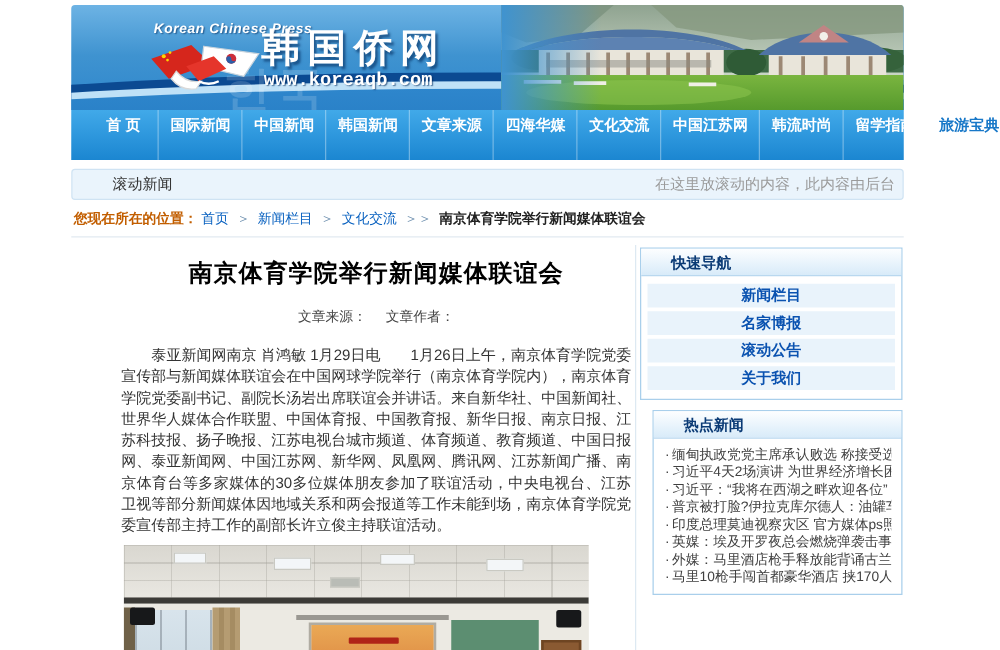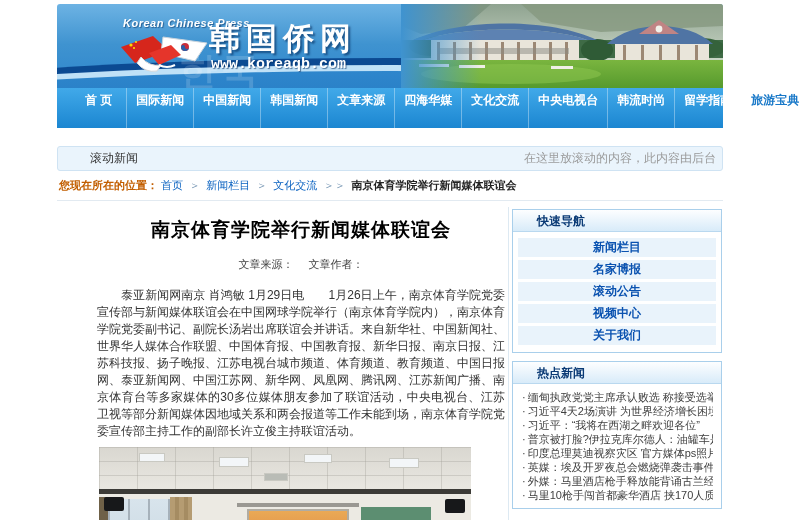--- a/index.html
+++ b/index.html
@@ -37,21 +37,21 @@
   
   .navbar { display:flex; align-items:stretch; height:40px;
             background:linear-gradient(180deg,#41a9e9,#1b86d1);
             font-size:12px; font-weight:bold; color:#fff; padding-left:14px; }
   .nav-item { line-height:24px; padding:0 9px; cursor:pointer; white-space:nowrap;
               border-left:1px solid rgba(255,255,255,.35); }
   .nav-item:first-child { border-left:none; padding:0 14px; }
   .nav-item.active { background:#fff; color:#1878c8; }
 
   
-  .ticker { display:flex; justify-content:space-between; align-items:center; margin-top:18px;
+  .ticker { display:flex; justify-content:space-between; align-items:center; margin-top:7px;
             height:25px; background:#eaf4fc; border:1px solid #cfe3f3; border-radius:3px;
             padding:0 6px 0 32px; font-size:12px; overflow:hidden; white-space:nowrap; }
   .ticker-label { color:#333; }
   .ticker-text  { color:#9a9a9a; }
 
   
   .breadcrumb { margin-top:5px; padding:2px 0 7px 2px; font-size:11px;
                 border-bottom:1px solid #e2eaf1; white-space:nowrap; }
   .bc-label { color:#c25e00; font-weight:bold; }
   .bc-link  { color:#0a62c0; text-decoration:none; cursor:pointer;margin-top:23px; }
@@ -95,21 +95,21 @@
         background:linear-gradient(180deg,#eaa955,#d97f3e 60%,#cc6f38); border:2px solid #b0aca2; }
   .ph-screen i { position:absolute; display:block; background:#b02418; height:5px; border-radius:1px; }
   .ph-greenboard { position:absolute; left:262px; top:60px; width:70px; height:92px; background:#5c8e71; }
   .ph-door { position:absolute; left:334px; top:76px; width:32px; height:80px;
         background:#8a5a32; border:2px solid #6e4522; }
   .ph-speaker { position:absolute; width:20px; height:14px; background:#17181a; border-radius:2px; }
 
   
   .sidebar { width:210px; margin-left:3px; margin-top:2px; }
   .side-box { border:1px solid #a9cfeb; background:#fff; }
-  .side-box + .side-box { margin-top:8px; }
+  .side-box + .side-box { margin-top:8px;margin-left:10px; }
   .box-header { height:22px; line-height:22px; padding-left:24px; font-size:12px; font-weight:bold;
                 color:#0a3a75; background:linear-gradient(180deg,#fdfeff,#d8ebf9);
                 border-bottom:1px solid #b9d8ef; }
   .quick-list { padding:3px 0 4px; }
   .quick-item { display:block; text-align:center; font-size:12px; font-weight:bold; color:#0a52b0;
                 height:19px; line-height:19px; margin:3px 5px; background:#e9f3fb; cursor:pointer;
                 text-decoration:none; }
   .hot-list { padding:6px 8px 6px 9px; }
   .hot-item { font-size:11px; color:#404040; line-height:14px; white-space:nowrap;
               overflow:hidden; cursor:pointer; }
@@ -200,21 +200,21 @@
   </div>
 
   <div class="navbar">
     <div class="nav-item">首 页</div>
     <div class="nav-item">国际新闻</div>
     <div class="nav-item">中国新闻</div>
     <div class="nav-item">韩国新闻</div>
     <div class="nav-item">文章来源</div>
     <div class="nav-item">四海华媒</div>
     <div class="nav-item">文化交流</div>
-    <div class="nav-item">中央电视台</div>
+    <div class="nav-item">中国江苏网</div>
     <div class="nav-item">韩流时尚</div>
     <div class="nav-item">留学指南</div>
     <div class="nav-item active">旅游宝典</div>
     <div class="nav-item">医药健康</div>
   </div>
 
   <div class="ticker">
     <span class="ticker-label">滚动新闻</span>
     <span class="ticker-text">在这里放滚动的内容，此内容由后台</span>
   </div>
@@ -272,21 +272,20 @@
     </div>
 
     <div class="sidebar">
 
       <div class="side-box">
         <div class="box-header">快速导航</div>
         <div class="quick-list">
           <a class="quick-item">新闻栏目</a>
           <a class="quick-item">名家博报</a>
           <a class="quick-item">滚动公告</a>
-          <a class="quick-item">视频中心</a>
           <a class="quick-item">关于我们</a>
         </div>
       </div>
 
       <div class="side-box">
         <div class="box-header">热点新闻</div>
         <div class="hot-list">
           <div class="hot-item"><span class="hot-bullet">·</span><span>缅甸执政党党主席承认败选 称接受选举结果...</span></div>
           <div class="hot-item"><span class="hot-bullet">·</span><span>习近平4天2场演讲 为世界经济增长困境开...</span></div>
           <div class="hot-item"><span class="hot-bullet">·</span><span>习近平：“我将在西湖之畔欢迎各位”</span></div>

